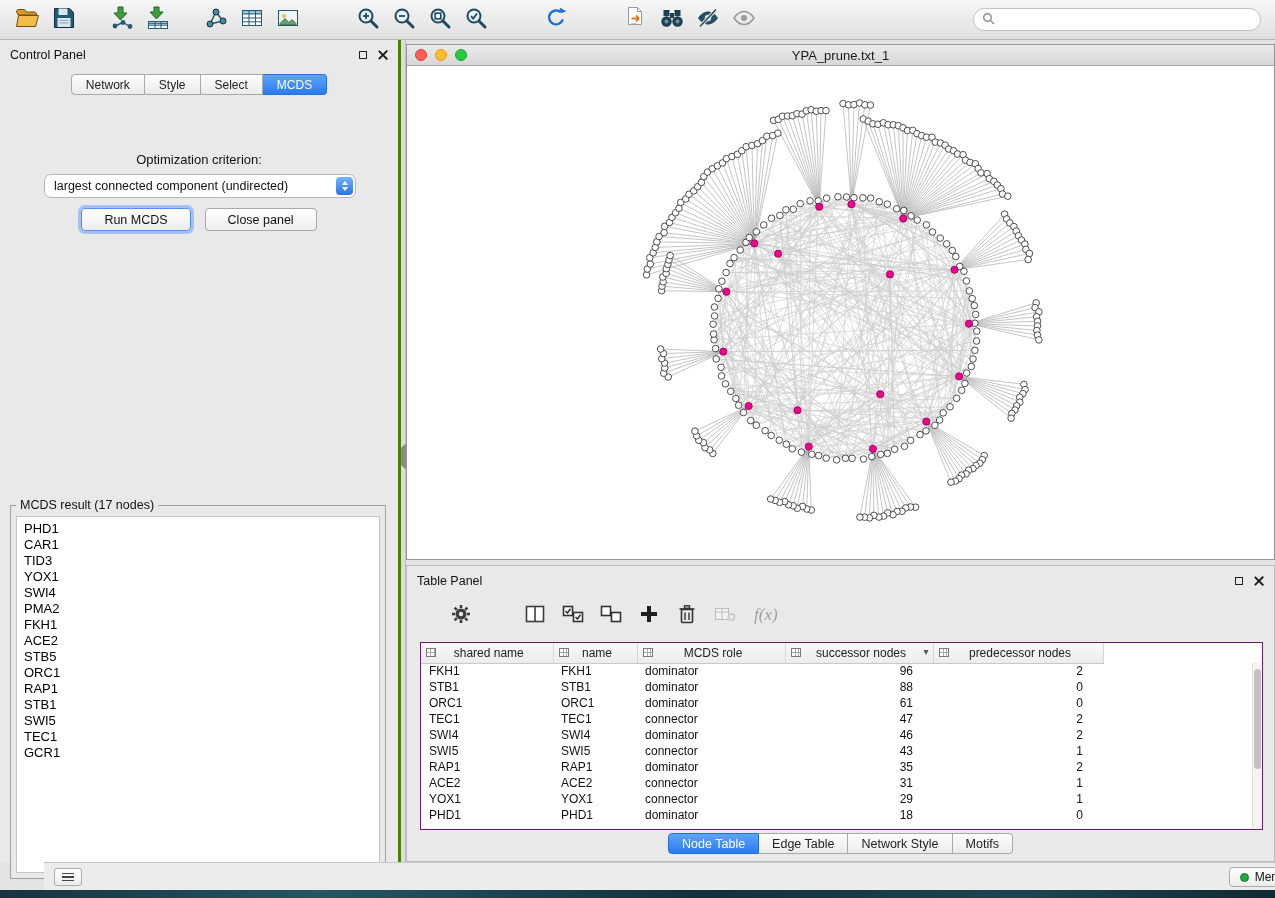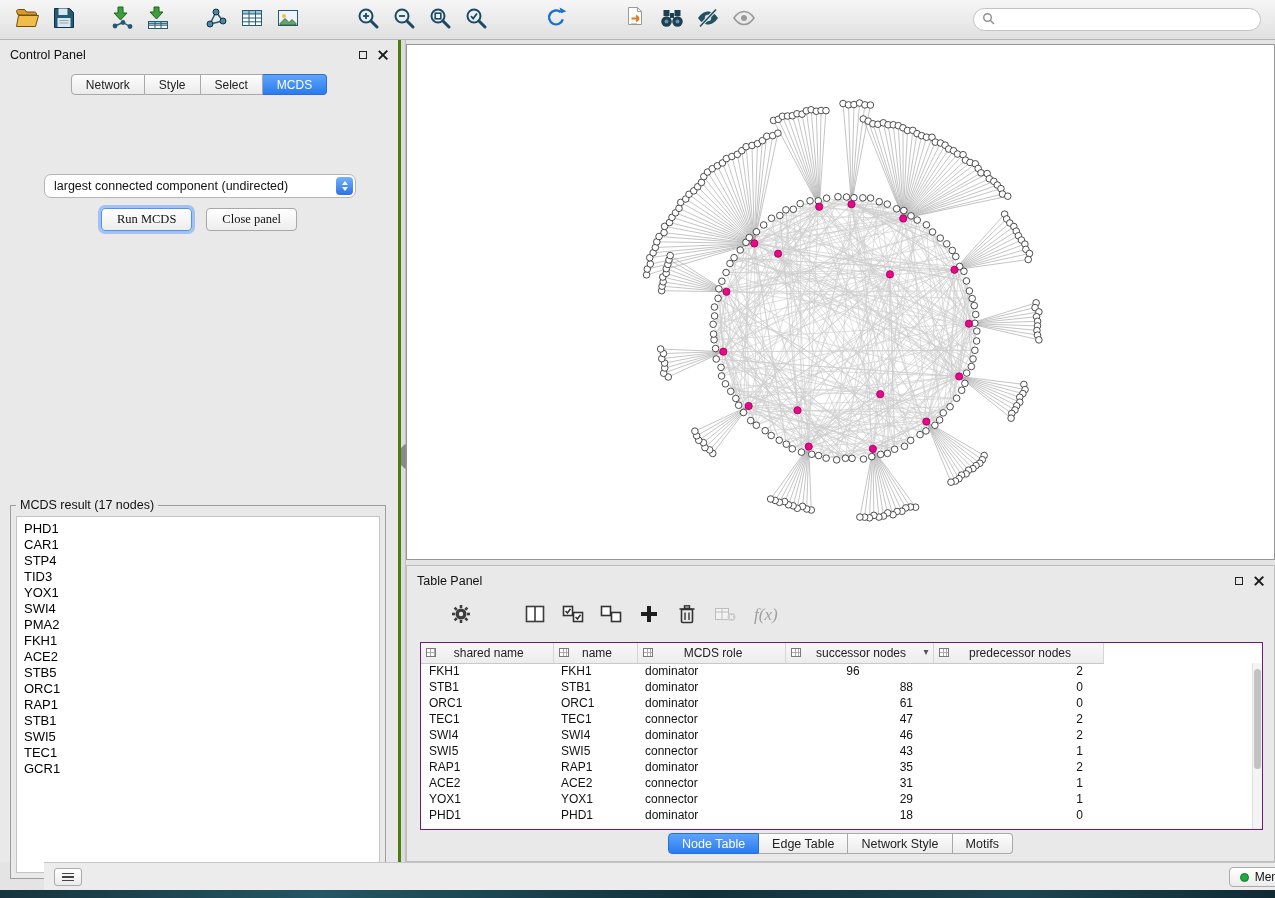--- a/index.html
+++ b/index.html
@@ -40,22 +40,22 @@
   .combo { position:absolute; left:44px; top:134px; width:312px; height:24px; background:#fff;
     border:1px solid #b5b5b5; border-radius:7px; font-size:12.5px; color:#111;
     display:flex; align-items:center; padding-left:9px; cursor:pointer; }
   .stepper { position:absolute; right:2px; top:2px; bottom:2px; width:17px; border-radius:4px;
     background:linear-gradient(#74b2fb,#2a72e8); display:flex; flex-direction:column;
     align-items:center; justify-content:center; }
   .stepper .up { width:0; height:0; border-left:3.5px solid transparent; border-right:3.5px solid transparent; border-bottom:4.5px solid #fff; margin-bottom:2.5px; }
   .stepper .down { width:0; height:0; border-left:3.5px solid transparent; border-right:3.5px solid transparent; border-top:4.5px solid #fff; }
 
   .btnrow { position:absolute; left:0; top:168px; width:100%; display:flex; justify-content:center; gap:14px; }
-  .pbtn { height:23px; padding:0 15px; font-size:12.5px; color:#111; background:linear-gradient(#ffffff,#ededed);
-    border:1px solid #a8a8a8; border-radius:4px; cursor:pointer; font-family:Liberation Serif, serif; }
+  .pbtn { height:23px; padding:0 22px; font-size:12.5px; color:#111; background:linear-gradient(#ffffff,#ededed);
+    border:1px solid #a8a8a8; border-radius:4px; cursor:pointer; font-family:Liberation Sans, sans-serif; }
   .pbtn.focused { border-color:#4d90fe; box-shadow:0 0 0 3px rgba(110,160,250,.55); }
 
   .result-box { position:absolute; left:10px; top:458px; width:376px; height:381px;
     border:1px solid #9e9e9e; background:#e9e9e9; }
   .result-box legend { font-size:12.5px; color:#111; padding:0 4px; margin-left:5px; }
   .result-list { position:absolute; left:5px; right:5px; top:4px; bottom:5px; background:#fff;
     border:1px solid #c4c4c4; overflow:hidden; padding:4px 0 0 7px; }
   .mcds-item { font-size:13px; line-height:16px; color:#000; }
 
   
@@ -321,37 +321,37 @@
         <span class="minbox"></span>
         <span class="xicon"></span>
       </span>
     </div>
     <div class="cp-tabbar" id="cp-tabs">
         <div class="cp-tab">Network</div>
         <div class="cp-tab">Style</div>
         <div class="cp-tab">Select</div>
         <div class="cp-tab active">MCDS</div>
       </div>
+    <div class="opt-label">Optimization criterion:</div>
     <div class="combo">
       <span>largest connected component (undirected)</span>
       <span class="stepper">
           <span class="up"></span>
           <span class="down"></span>
         </span>
     </div>
     <div class="btnrow">
       <button class="pbtn focused">Run MCDS</button>
       <button class="pbtn">Close panel</button>
     </div>
     <fieldset class="result-box">
       <legend>MCDS result (17 nodes)</legend>
       <div class="result-list" id="mcds-list">
           <div class="mcds-item">PHD1</div>
           <div class="mcds-item">CAR1</div>
-          <div class="mcds-item">STP4</div>
           <div class="mcds-item">TID3</div>
           <div class="mcds-item">YOX1</div>
           <div class="mcds-item">SWI4</div>
           <div class="mcds-item">PMA2</div>
           <div class="mcds-item">FKH1</div>
           <div class="mcds-item">ACE2</div>
           <div class="mcds-item">STB5</div>
           <div class="mcds-item">ORC1</div>
           <div class="mcds-item">RAP1</div>
           <div class="mcds-item">STB1</div>
@@ -360,20 +360,28 @@
           <div class="mcds-item">GCR1</div>
         </div>
     </fieldset>
   </div>
 
   <div class="v-divider">
     <span class="v-grip"><span class="tri-l"></span><span class="tri-r"></span></span>
   </div>
 
   <div class="net-window">
+    <div class="net-titlebar">
+      <span class="tlights">
+        <span class="tl" style="background:#ff5f57;border:1px solid #dd3f38;"></span>
+        <span class="tl" style="background:#febc2e;border:1px solid #dd9c12;"></span>
+        <span class="tl" style="background:#28c840;border:1px solid #17a52c;"></span>
+      </span>
+      <span class="net-title">YPA_prune.txt_1</span>
+    </div>
     <div class="net-canvas">
       <svg id="net-svg" width="867" height="493">
           <g stroke="#8f8f8f" stroke-width="0.65" opacity="0.45">
             <line x1="347.31214099922283" y1="177.43220335225018" x2="319.0824769167525" y2="206.49451562835998"></line>
             <line x1="347.31214099922283" y1="177.43220335225018" x2="379.3260053266246" y2="378.17994364683483"></line>
             <line x1="347.31214099922283" y1="177.43220335225018" x2="378.88788134480103" y2="143.8398128383563"></line>
             <line x1="347.31214099922283" y1="177.43220335225018" x2="510.2442390311512" y2="154.0435410712339"></line>
             <line x1="347.31214099922283" y1="177.43220335225018" x2="379.3260053266246" y2="378.17994364683483"></line>
             <line x1="347.31214099922283" y1="177.43220335225018" x2="439.5218423753885" y2="131.00725704054767"></line>
             <line x1="347.31214099922283" y1="177.43220335225018" x2="331.62347800363443" y2="339.2715424605808"></line>
@@ -1334,21 +1342,21 @@
               <th style="width: 148px;"><span class="col-ic"></span><span>MCDS role</span></th>
               <th style="width: 148px;"><span class="col-ic"></span><span>successor nodes</span><span class="sort-ind">▾</span></th>
               <th style="width: 170px;"><span class="col-ic"></span><span>predecessor nodes</span></th>
             </tr>
           </thead>
         <tbody id="tp-body">
             <tr>
               <td style="width: 132px;">FKH1</td>
               <td style="width: 84px;">FKH1</td>
               <td style="width: 148px;">dominator</td>
-              <td class="num" style="width: 148px; text-align: center;">96</td>
+              <td class="num" style="width: 148px;">96</td>
               <td class="num" style="width: 170px;">2</td>
             </tr>
             <tr>
               <td style="width: 132px;">STB1</td>
               <td style="width: 84px;">STB1</td>
               <td style="width: 148px;">dominator</td>
               <td class="num" style="width: 148px;">88</td>
               <td class="num" style="width: 170px;">0</td>
             </tr>
             <tr>

